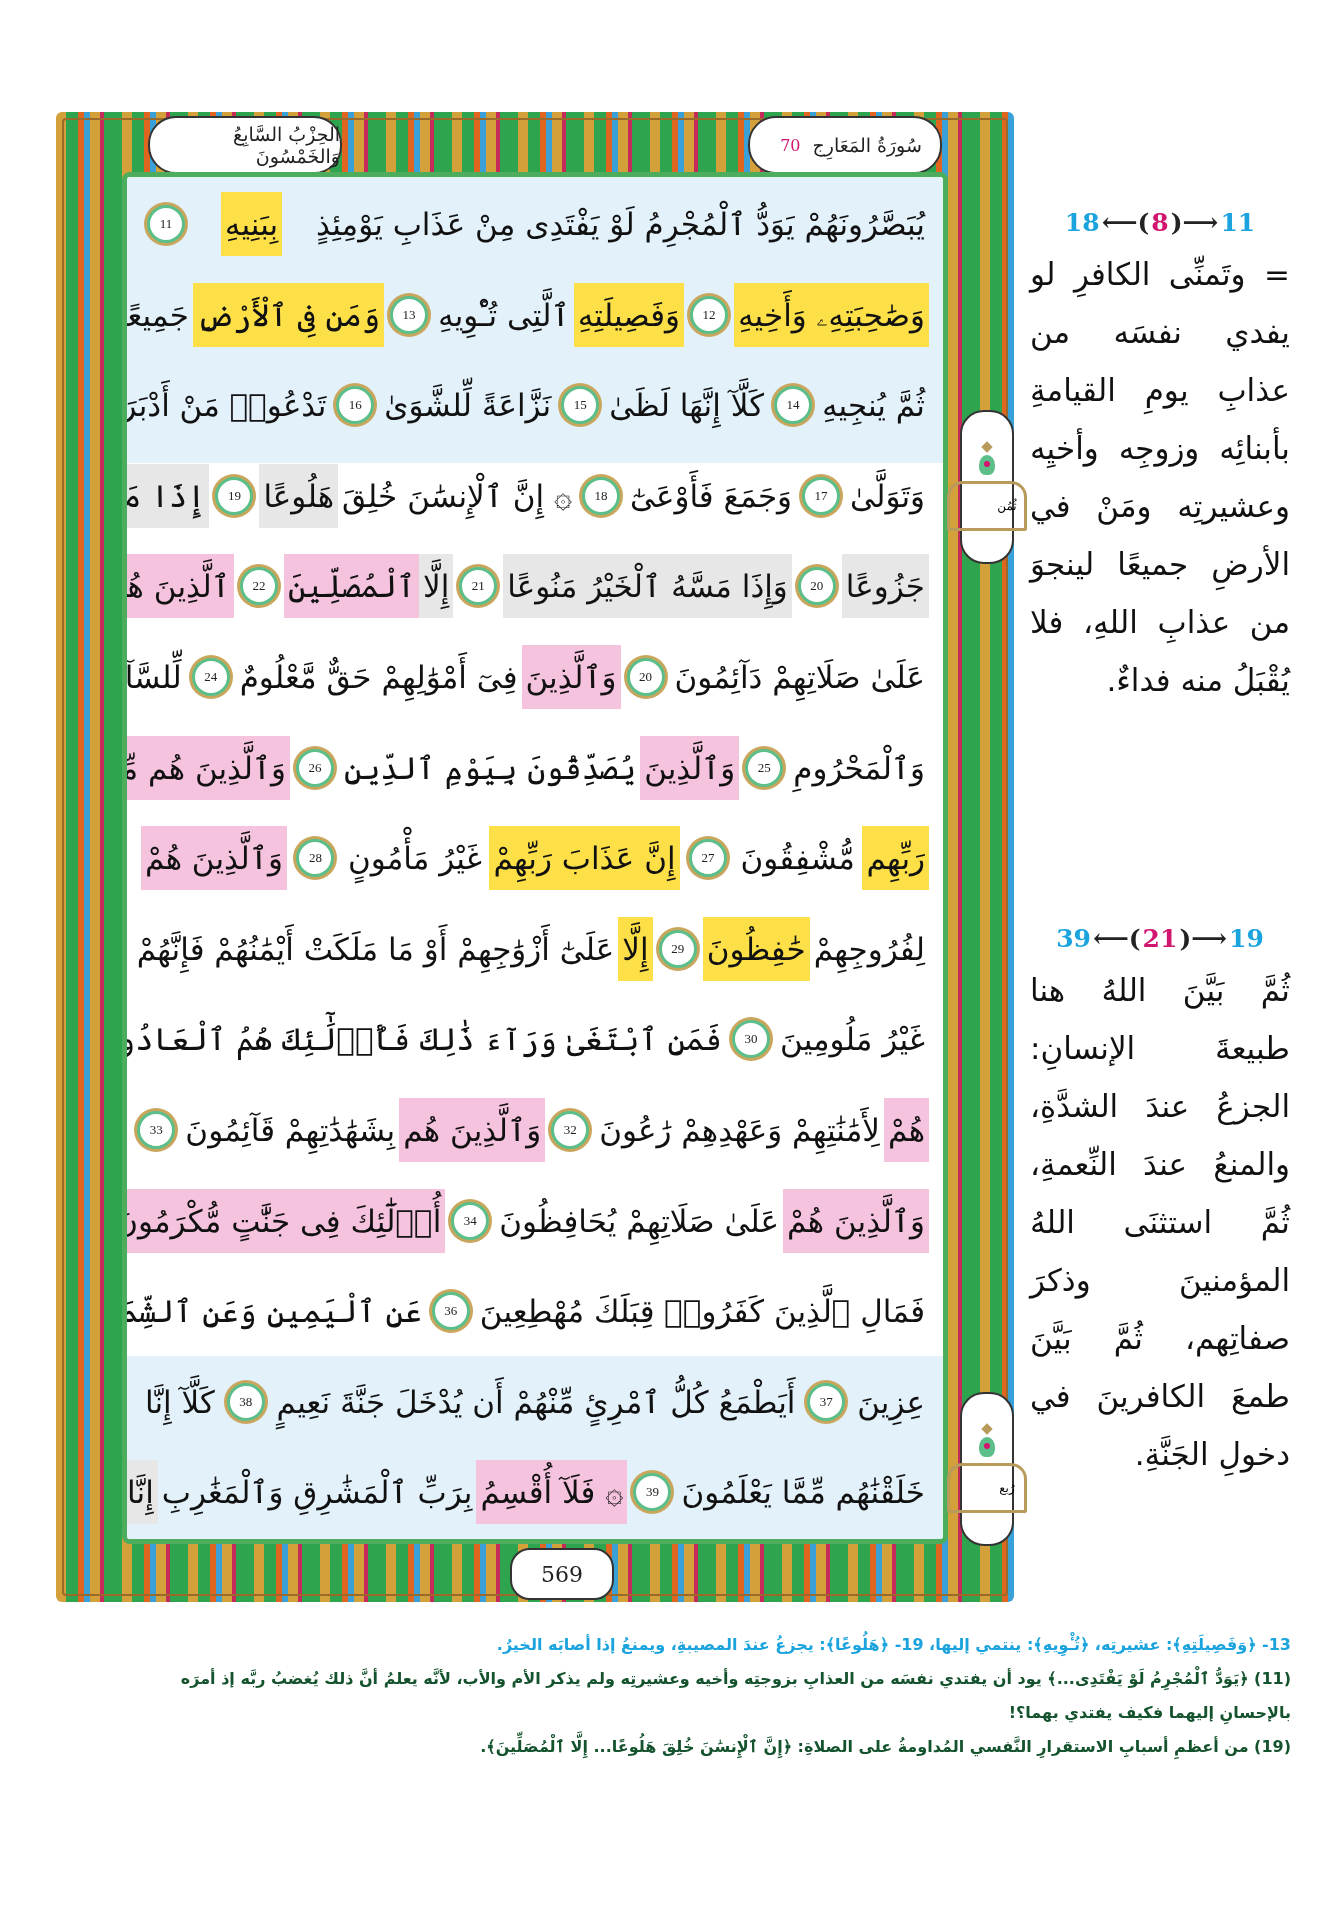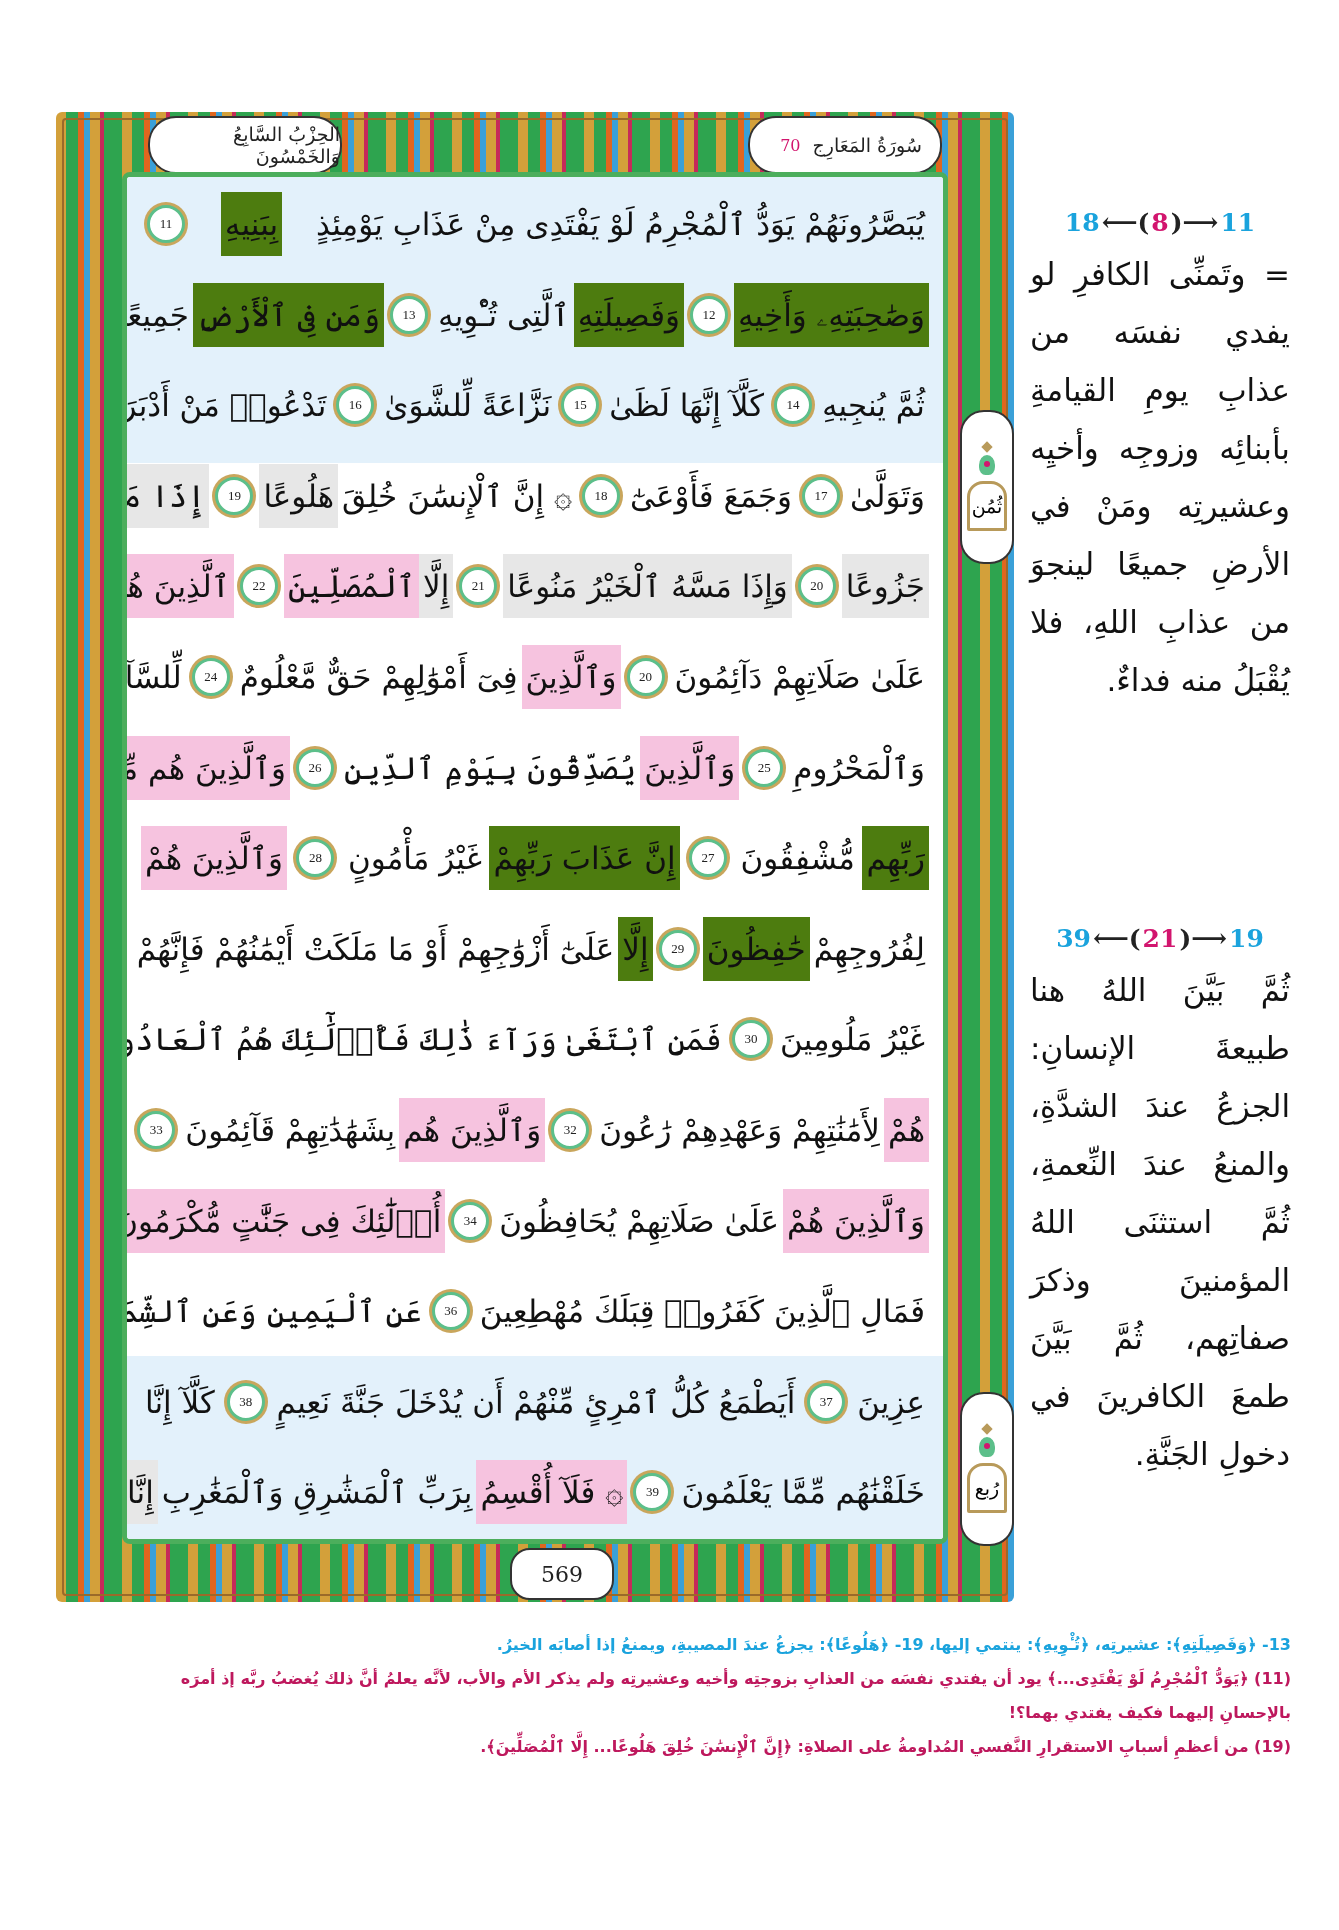--- a/index.html
+++ b/index.html
@@ -10,43 +10,43 @@
       repeating-linear-gradient(90deg,#d3a03a 0 10px,#2ea44f 10px 22px,#e0661f 22px 28px,#3aa0d8 28px 34px,#d3a03a 34px 44px,#c62a5a 44px 48px,#2ea44f 48px 66px);
     border-radius:6px;}
   .frame::before{content:"";position:absolute;inset:6px;border:2px solid #9a6a2a;border-radius:4px;pointer-events:none;}
   .inner{position:absolute;left:122px;top:172px;width:826px;height:1372px;background:#fff;border:5px solid #4cae5c;border-radius:8px;box-sizing:border-box;overflow:hidden;}
   .band-blue{position:absolute;left:0;right:0;background:#e3f1fb;}
   .band-white{position:absolute;left:0;right:0;background:#ffffff;}
   
   .cap{position:absolute;top:116px;height:54px;background:#fff;border:2px solid #333;border-radius:28px;display:flex;align-items:center;justify-content:center;font-family:"DejaVu Serif",serif;font-size:19px;color:#222;direction:rtl;}
   .cap .num{color:#d2156e;font-size:16px;margin:0 12px;}
   .side-cap{position:absolute;left:960px;width:50px;background:#fff;border:2px solid #333;border-radius:24px;display:flex;flex-direction:column;align-items:center;justify-content:center;}
-  .side-cap .arch{width:34px;height:44px;border:3px solid #b89a5a;border-radius:16px 16px 2px 2px;display:flex;align-items:center;justify-content:center;font-family:"DejaVu Serif",serif;font-size:19px;margin-top:6px;}
+  .side-cap .arch{width:34px;height:44px;border:3px solid #b89a5a;border-radius:16px 16px 2px 2px;display:flex;align-items:center;justify-content:center;font-family:"DejaVu Serif",serif;font-size:12px;margin-top:6px;padding-left:40px;}
   .side-cap .leaf{width:16px;height:20px;background:#5cbf8a;border-radius:50% 50% 40% 40%;position:relative;}
   .side-cap .leaf::after{content:"";position:absolute;left:5px;top:6px;width:6px;height:6px;border-radius:50%;background:#d2156e;}
   .side-cap .diamond{width:8px;height:8px;background:#b89a5a;transform:rotate(45deg);margin-bottom:4px;}
   .page-num{position:absolute;left:510px;top:1548px;width:100px;height:48px;background:#fff;border:2px solid #333;border-radius:20px;display:flex;align-items:center;justify-content:center;font-family:"DejaVu Serif",serif;font-size:22px;color:#222;}
   
   .lines{position:absolute;left:0;top:0;right:0;}
   .line{position:absolute;left:14px;right:14px;height:70px;display:flex;flex-direction:row-reverse;align-items:center;direction:rtl;gap:0;}
   .seg{font-family:"DejaVu Serif",serif;font-size:31px;color:#111;line-height:64px;padding:0 4px;white-space:nowrap;}
-  .hl-y{background:#4d7c0f;}
+  .hl-y{background:#fde047;}
   .hl-p{background:#f6c3df;}
   .hl-g{background:#e7e7e7;}
   .ayah{display:inline-flex;align-items:center;justify-content:center;width:32px;height:32px;border-radius:50%;background:#fff;border:3px solid #5cbf8a;box-shadow:0 0 0 3px #c9a65c;font-family:"Liberation Serif",serif;font-size:13px;color:#222;margin:0 6px;flex:none;}
   
   .margin{position:absolute;left:1030px;width:260px;direction:rtl;text-align:justify;}
   .range{font-family:"DejaVu Serif",serif;font-weight:bold;font-size:25px;display:flex;justify-content:center;direction:ltr;gap:2px;color:#222;}
   .range .c{color:#1aa3dd;}
   .range .m{color:#d2156e;}
   .mtext{font-family:"DejaVu Sans",sans-serif;font-size:31px;line-height:58px;color:#111;margin-top:8px;}
   
   .notes{position:absolute;left:124px;right:48px;top:1628px;direction:rtl;font-family:"DejaVu Sans",sans-serif;font-weight:bold;font-size:16px;line-height:34px;}
   .notes .vocab{color:#1aa3dd;}
-  .notes .exp{color:#be185d;}
+  .notes .exp{color:#14532d;}
 </style>
 </head>
 <body>
 
 <div class="frame"></div>
 
 <div class="cap" style="left:148px;width:190px;">
   <span>الحِزْبُ السَّابِعُ وَالخَمْسُونَ</span>
 </div>
 <div class="cap" style="left:748px;width:190px;">

